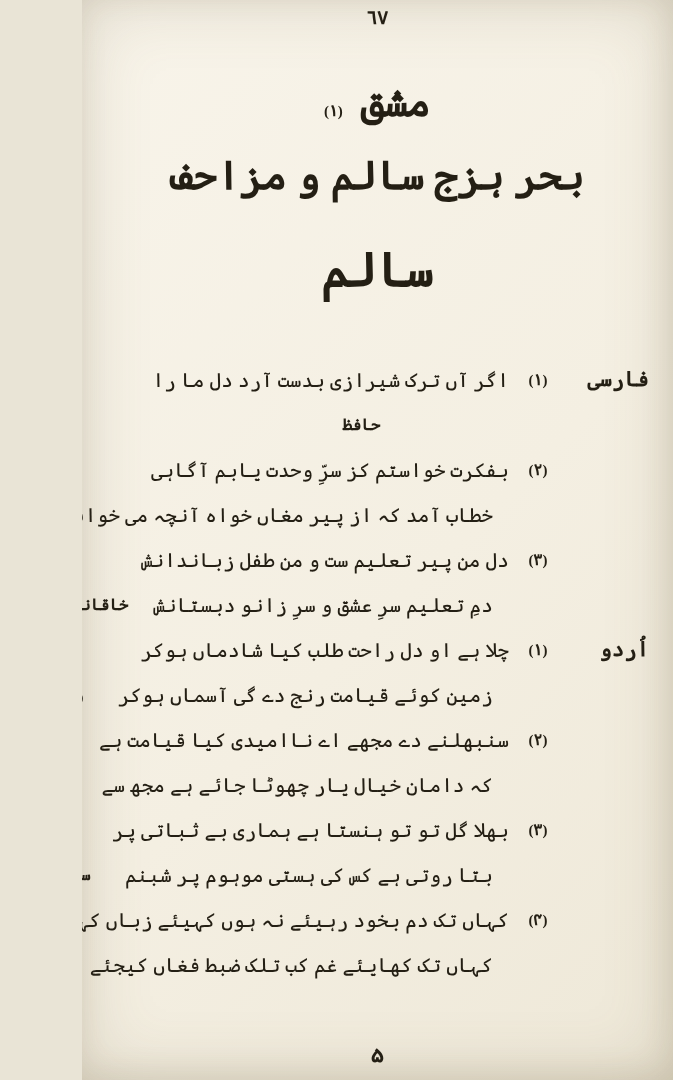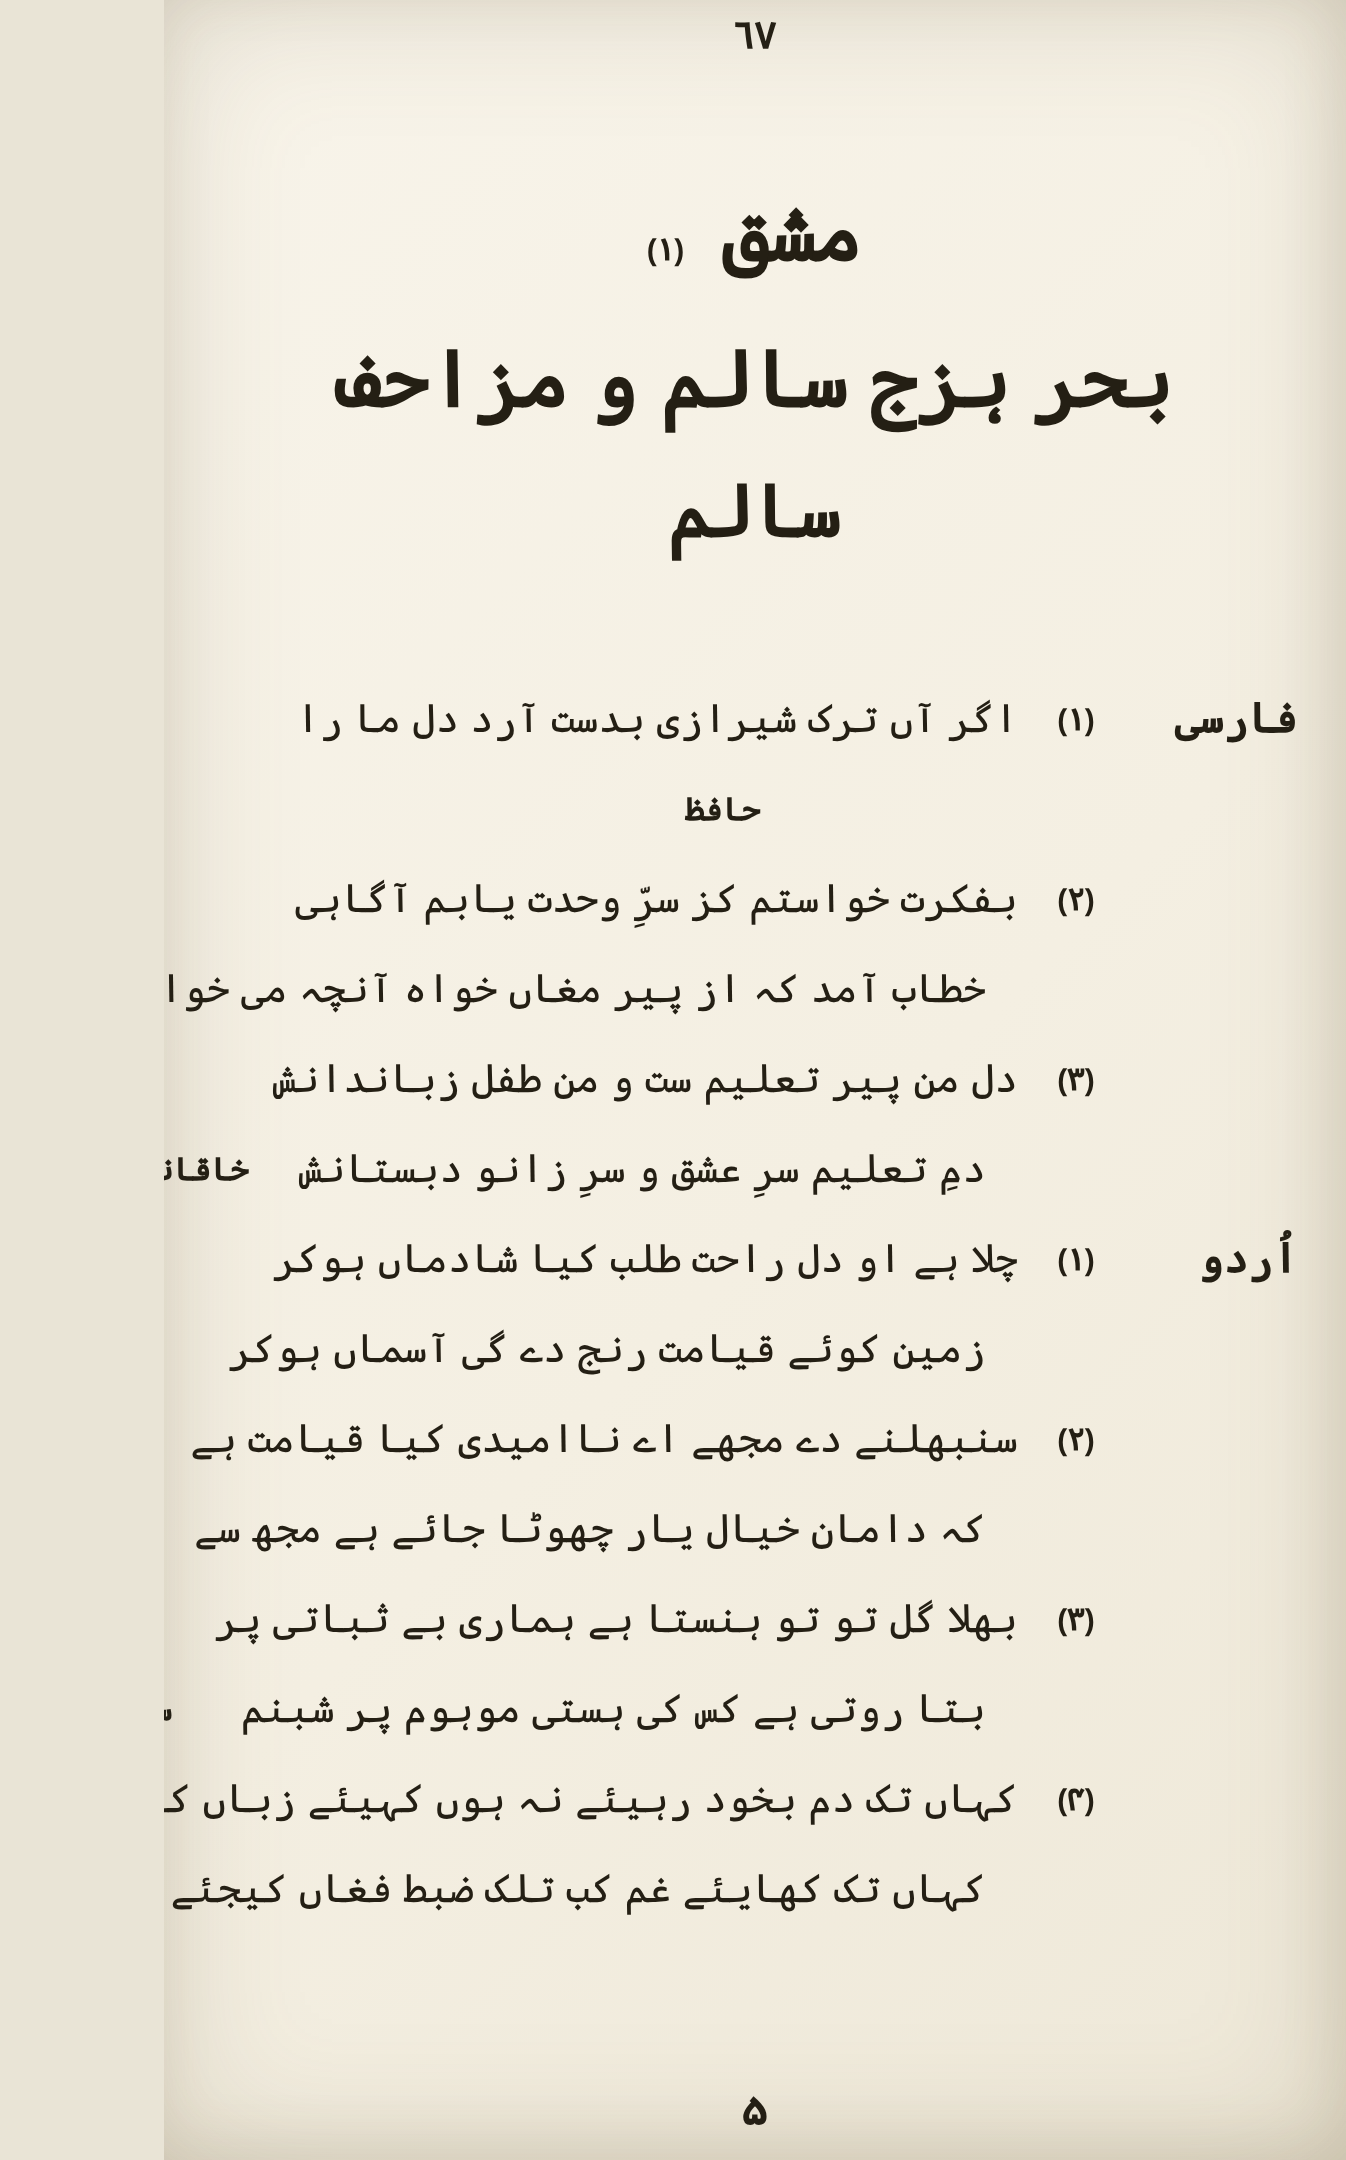--- a/index.html
+++ b/index.html
@@ -3,37 +3,37 @@
 <meta charset="utf-8">
 <style>
   * { margin:0; padding:0; box-sizing:border-box; }
   html,body { width:673px; height:1080px; }
   body { background:#e9e4d6; }
   .page {
     position:relative;
     width:591px; height:1080px;
     background:linear-gradient(135deg,#f8f4ea 0%,#f4efe2 55%,#eee8d8 100%);
     box-shadow:inset 0 0 70px rgba(110,95,60,0.20), inset -4px -6px 30px rgba(90,75,45,0.12);
-    font-family:Liberation Sans, sans-serif;
+    font-family:Liberation Serif, serif;
     color:#241f14;
     direction:rtl;
     overflow:hidden;
   }
   .pagenum {
     text-align:center;
     padding-top:7px;
     font-size:18px;
     font-weight:bold;
     letter-spacing:3px;
   }
   .head { text-align:center; }
-  .title { margin-top:64px; font-size:40px; font-weight:bold; }
+  .title { margin-top:50px; font-size:40px; font-weight:bold; }
   .title .note { font-size:15px; font-weight:bold; margin-right:8px; }
   .meter { margin-top:26px; font-size:40px; font-weight:bold; letter-spacing:1px; }
-  .salim { margin-top:21px; font-size:37px; font-weight:bold; }
+  .salim { margin-top:42px; font-size:48px; font-weight:bold; }
   .verses { margin-top:60px; padding:0 24px; }
   .vrow {
     display:grid;
     grid-template-columns:84px 54px 1fr 106px;
     align-items:center;
     height:45px;
   }
   .sec { font-size:21px; font-weight:bold; white-space:nowrap; }
   .num { font-size:15px; font-weight:bold; text-align:center; }
   .line { font-size:20px; white-space:nowrap; padding-right:2px; }

